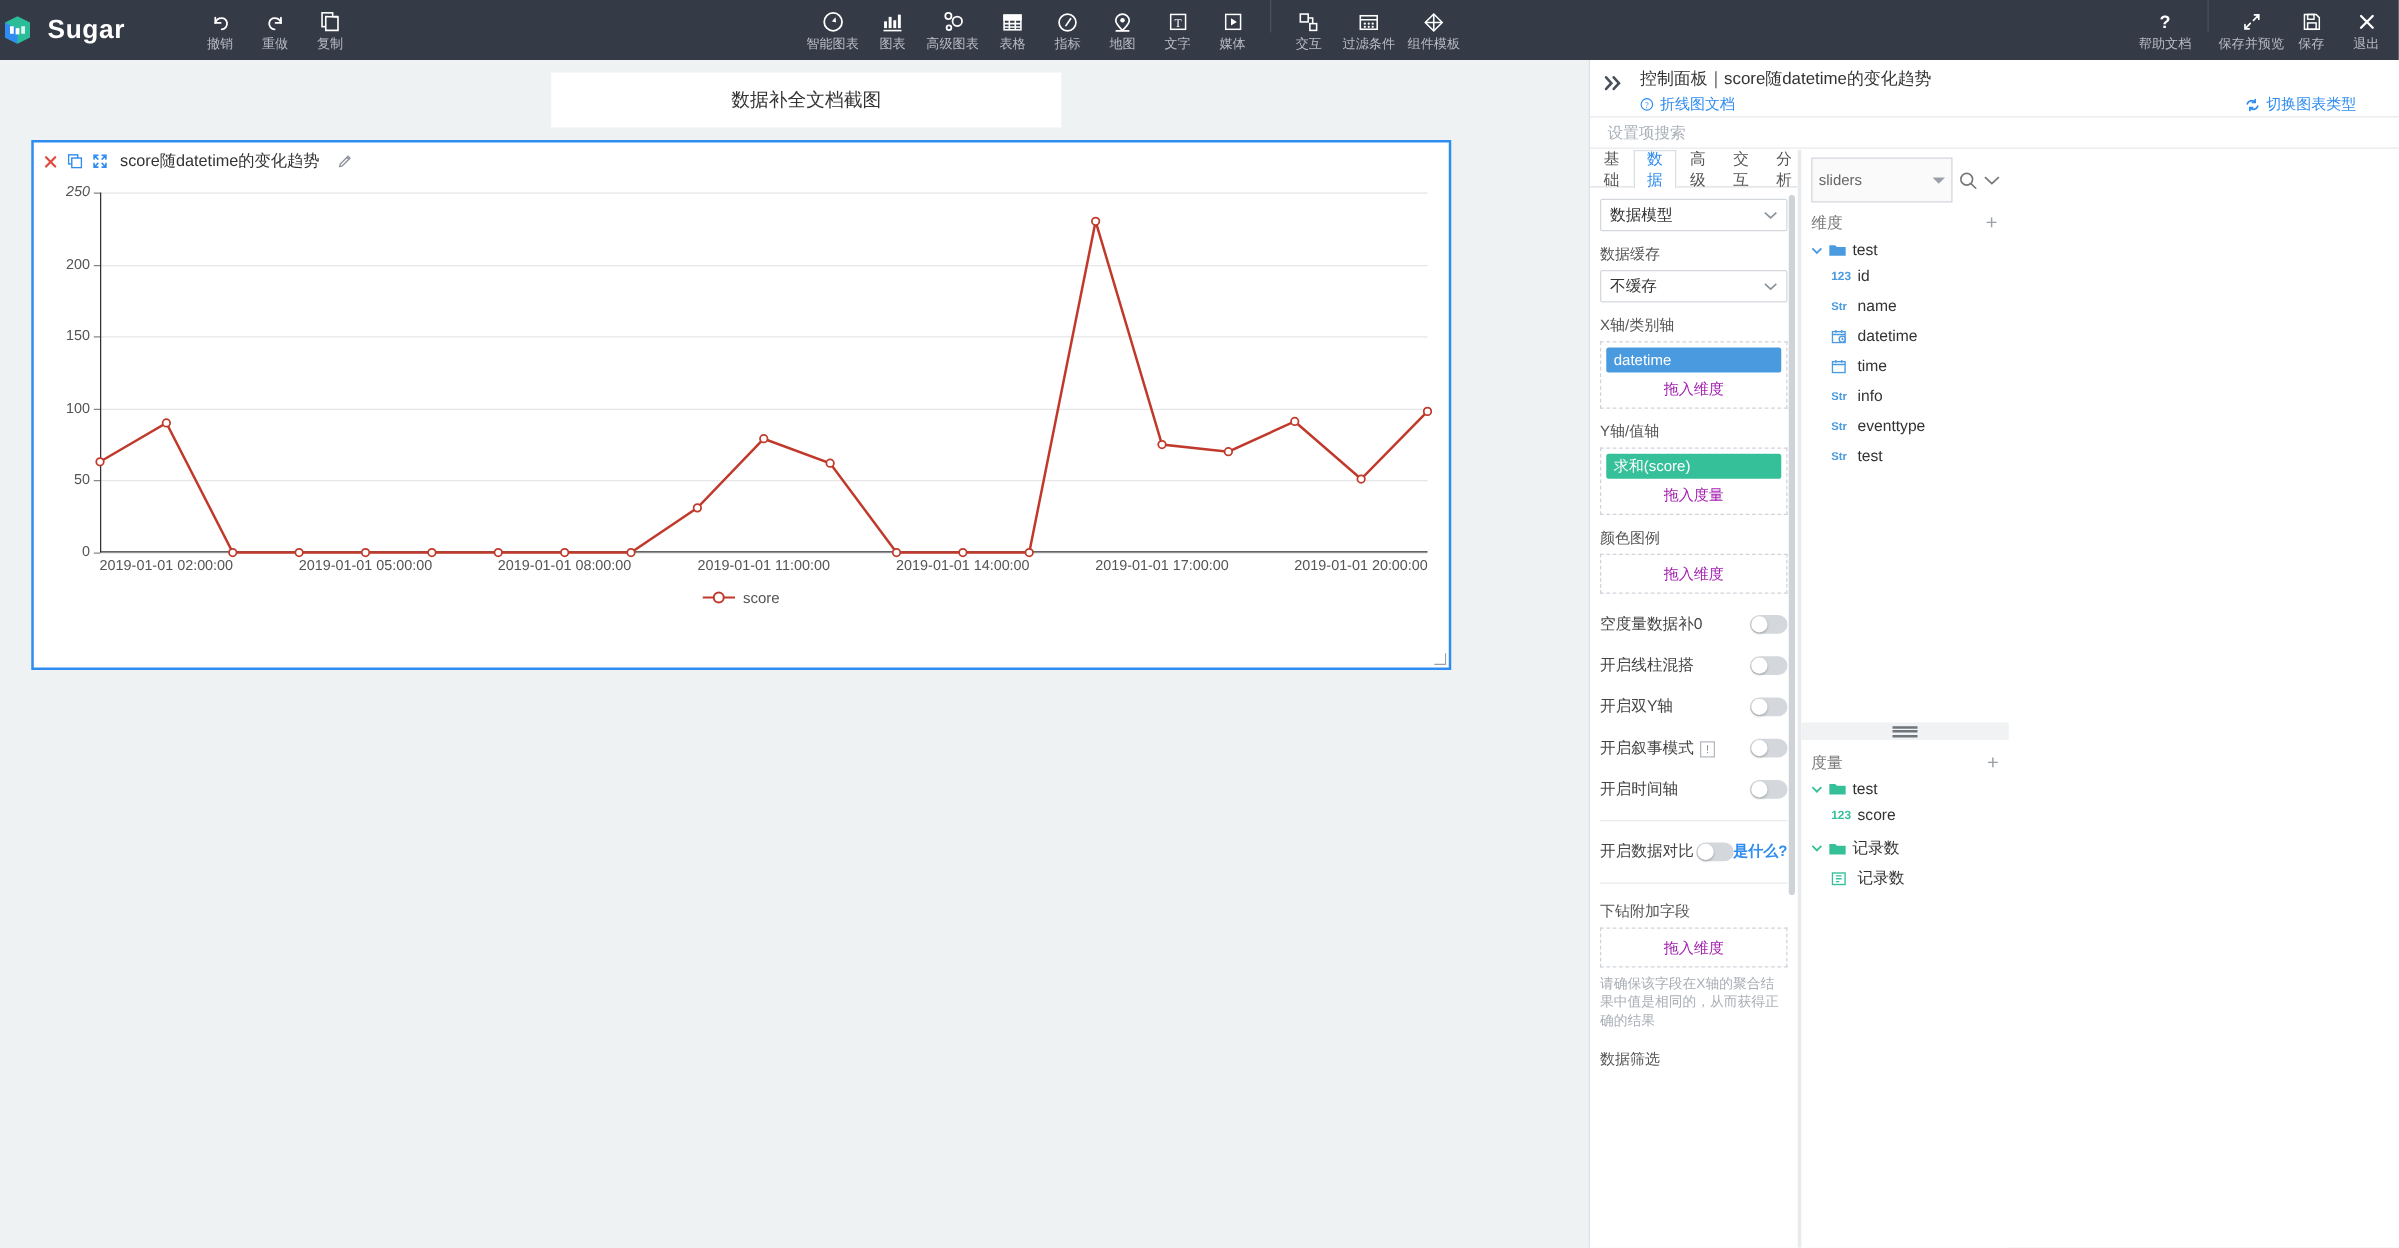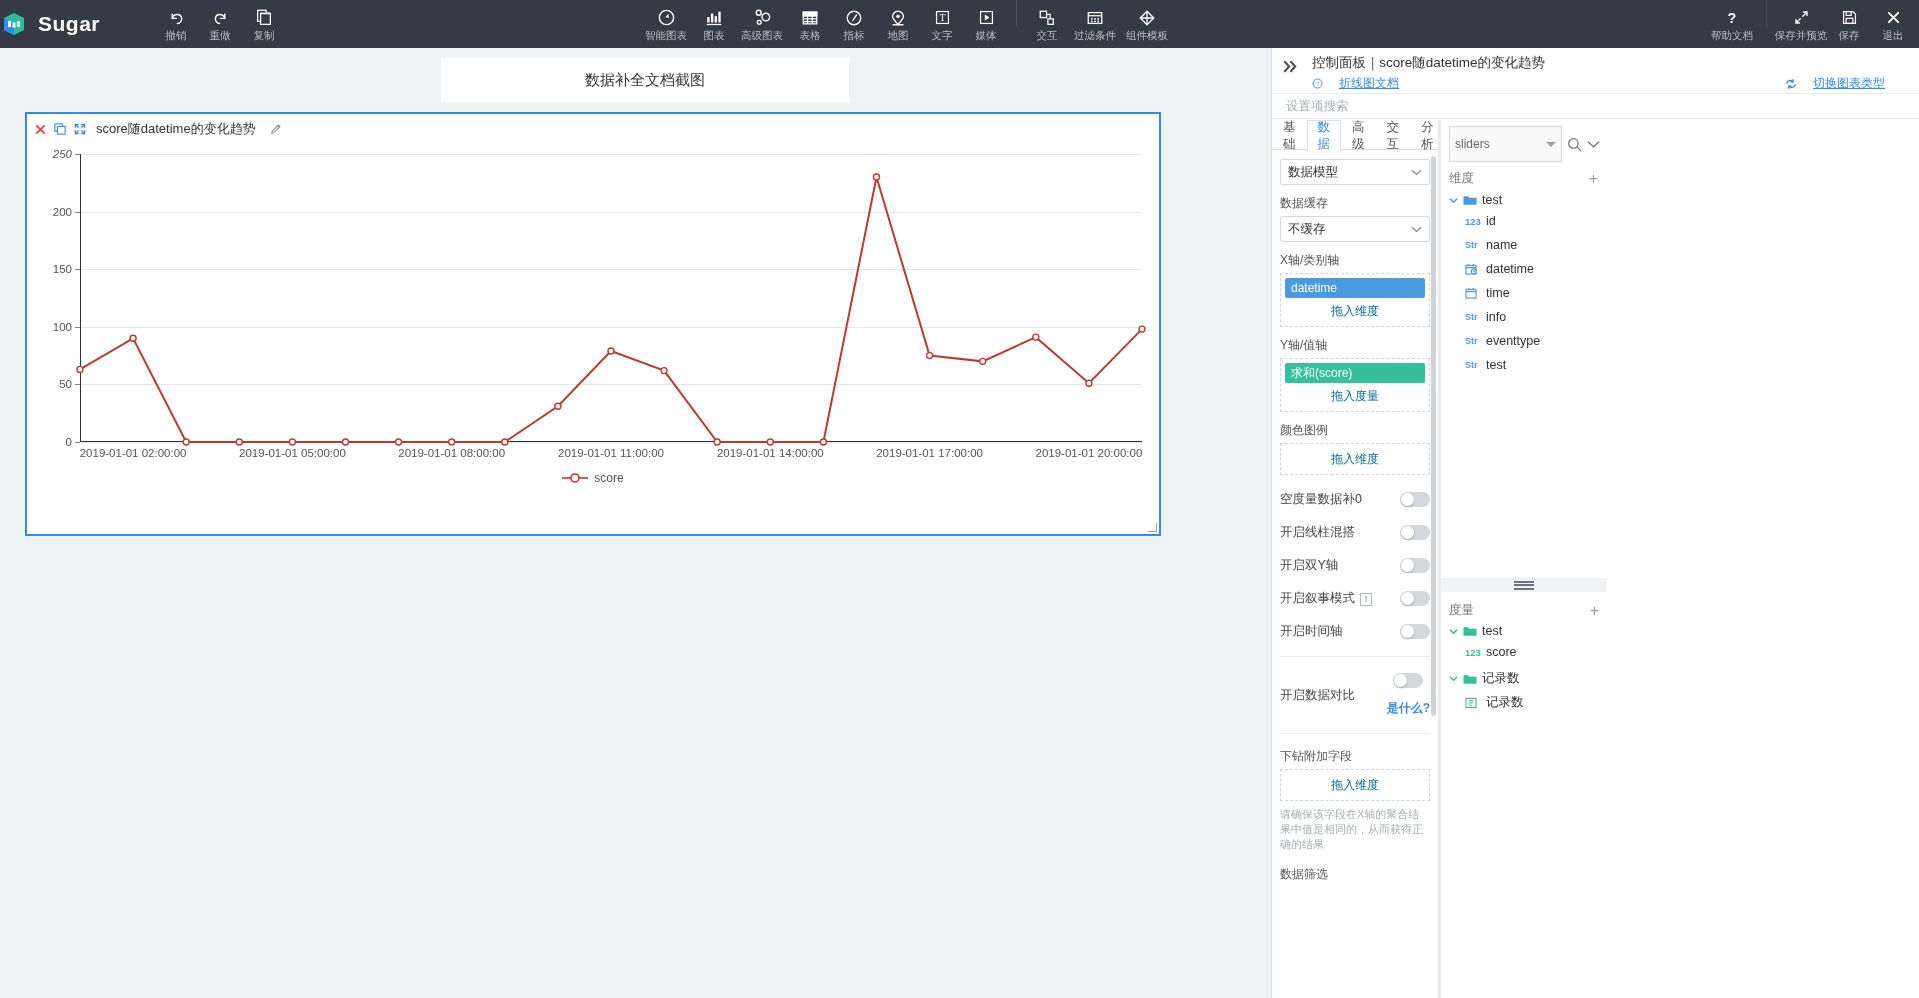--- a/index.html
+++ b/index.html
@@ -79,21 +79,21 @@
   
   #rightpanel {
     position: absolute; left: 1271px; top: 48px; width: 648px; height: 950px;
     background: #ffffff; border-left: 1px solid #dcdfe3;
   }
   #rp-head { height: 45px; display: flex; padding: 6px 10px 0 10px; }
   #rp-collapse { width: 30px; display: flex; align-items: flex-start; padding-top: 5px; cursor: pointer; }
   #rp-headtext { flex: 1; }
   #rp-title { font-size: 13.5px; color: #333; line-height: 18px; }
   #rp-subrow { display: flex; align-items: center; justify-content: space-between; margin-top: 3px; }
-  .rp-link { font-size: 12px; color: #2f8cf0; cursor: pointer; display: flex; align-items: center; gap: 16px; text-decoration: underline; }
+  .rp-link { font-size: 12px; color: #2f8cf0; cursor: pointer; display: flex; align-items: center; gap: 5px; }
 
   #search-row {
     height: 26px; border-top: 1px solid #e8eaed; border-bottom: 1px solid #e8eaed;
     display: flex; align-items: center; padding-left: 12px;
   }
   #search-row input {
     border: none; outline: none; width: 300px; font-size: 12.5px; color: #333;
     font-family: "Liberation Sans", sans-serif; background: transparent;
   }
   #search-row input::placeholder { color: #aab0b8; }
@@ -124,21 +124,21 @@
   }
   .dropzone {
     border: 1px dashed #cfd4da; padding: 4px; background: #fff;
   }
   .pill {
     height: 20px; border-radius: 2px; color: #fff; font-size: 12px;
     display: flex; align-items: center; padding: 0 6px; margin-bottom: 2px; cursor: move;
   }
   .pill.dim { background: #4a9ae0; }
   .pill.mea { background: #35c09a; }
-  .dz-hint { text-align: center; font-size: 12px; color: #0369a1; padding: 3px 0 2px 0; }
+  .dz-hint { text-align: center; font-size: 12px; color: #a21caf; padding: 3px 0 2px 0; }
   .togglerow {
     display: flex; align-items: center; justify-content: space-between;
     margin-top: 16px; font-size: 12.5px; color: #444;
   }
   .toggle {
     width: 30px; height: 15px; border-radius: 8px; background: #d4d7dc;
     position: relative; cursor: pointer; flex: none;
   }
   .toggle .knob {
     position: absolute; left: 1px; top: 1px; width: 13px; height: 13px;
@@ -647,21 +647,21 @@
                 <span class="toggle">
                   <span class="knob"></span>
                 </span>
               </div>
             </div>
 
           <div class="divider"></div>
 
           <div class="togglerow">
             <span>开启数据对比</span>
-            <span style="display:flex;align-items:center;gap:12px;flex-direction:column;">
+            <span style="display:flex;align-items:center;gap:0;">
               <span class="toggle">
                   <span class="knob"></span>
                 </span>
               <span style="color:#2f8cf0;font-size:12px;cursor:pointer;font-weight:bold;">是什么?</span>
             </span>
           </div>
 
           <div class="divider"></div>
 
           <div class="fld-label" style="margin-top:14px;">下钻附加字段</div>

